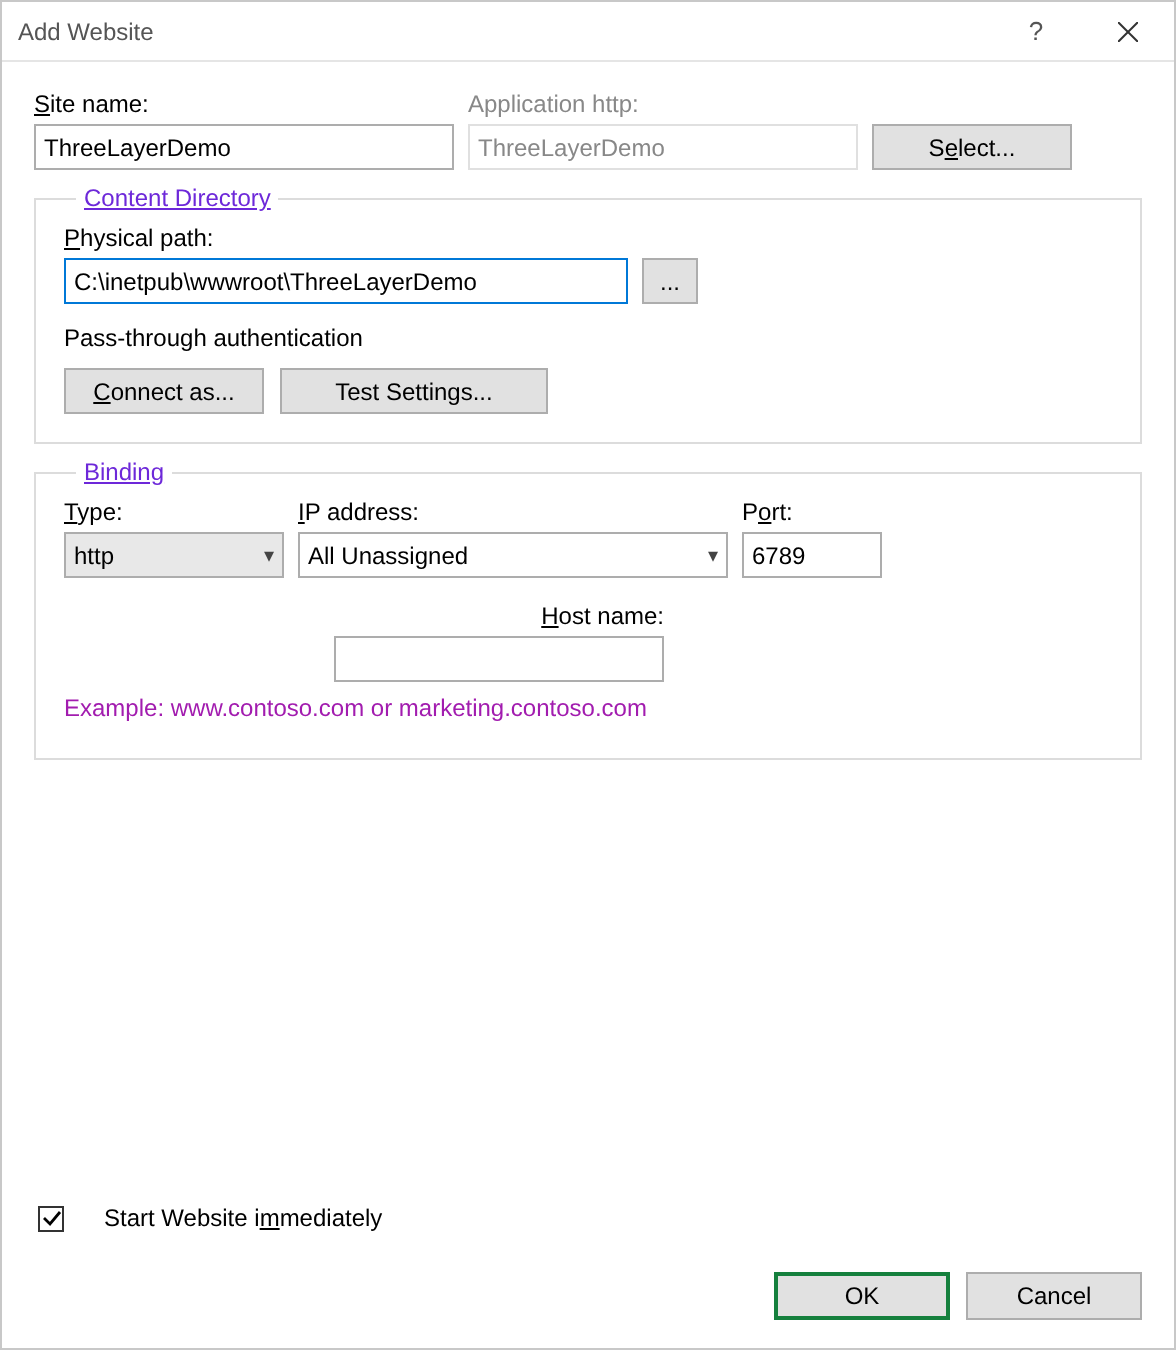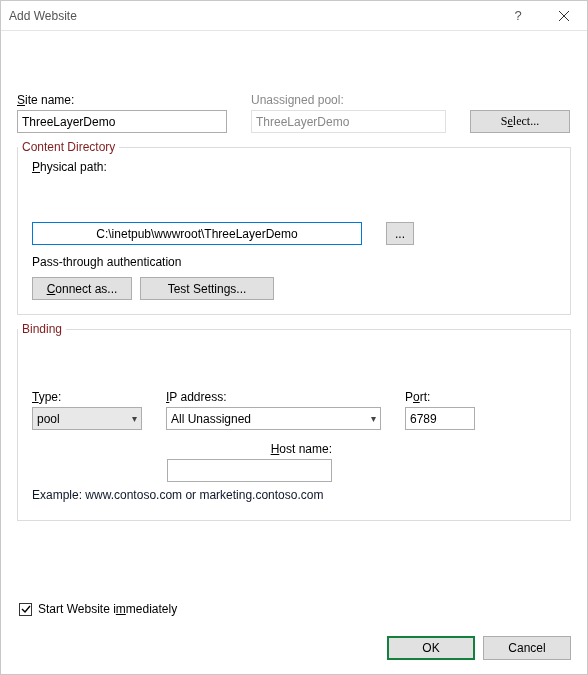--- a/index.html
+++ b/index.html
@@ -42,21 +42,21 @@
     font-size: 13px;
     cursor: default;
   }
   .titlebar-btn.close svg { width:10px; height:10px; }
   .content {
     flex: 1;
     padding: 14px 16px 0 16px;
     display: flex;
     flex-direction: column;
   }
-  .row { display: flex; gap: 24px; margin-top: 48px; }
+  .row { display: flex; gap: 7px; }
   .col { display: flex; flex-direction: column; }
   .label { margin-bottom: 3px; color:#000; }
   .label.disabled { color:#888; }
   .underline-letter { text-decoration: underline; }
   input[type=text] {
     height: 23px;
     padding: 2px 4px;
     border: 1px solid #adadad;
     font: inherit;
     background:#fff;
@@ -91,24 +91,25 @@
   }
   .groupbox {
     border: 1px solid #dcdcdc;
     margin-top: 14px;
     padding: 12px 14px 14px 14px;
     position: relative;
   }
   .grouptitle {
     position: absolute;
     top: -8px;
-    left: 0;
+    left: 20px;
     background: #fff;
     padding: 0 4px;
-    color:#7f1d1d;
+    color:#6d28d9;
+    text-decoration:underline;
   }
   .select {
     height:23px;
     border:1px solid #adadad;
     background:#e8e8e8;
     display:flex;
     align-items:center;
     padding: 0 4px;
     justify-content:space-between;
   }
@@ -120,21 +121,21 @@
     display:flex;
     align-items:center;
     padding: 0 4px;
     justify-content:space-between;
     text-align:center;
   }
   .combo .chev { font-size:10px; color:#444; }
   .checkbox-row {
     display:flex;
     align-items:center;
-    gap:6px;
+    gap:20px;
     padding: 6px 0 10px 2px;
   }
   .checkbox {
     width:13px;height:13px;
     border:1px solid #333;
     background:#fff;
     display:flex;
     align-items:center;
     justify-content:center;
     font-size:10px;
@@ -142,21 +143,21 @@
   }
   .footer {
     border-top: none;
     padding: 10px 16px 14px 16px;
     display:flex;
     justify-content:flex-end;
     gap:8px;
   }
   .footer .btn { width: 88px; height:24px; }
   .spacer-flex { flex:1; }
-  .example { margin-top:6px; color:#0f172a; }
+  .example { margin-top:6px; color:#a21caf; }
 </style>
 </head>
 <body>
 
 <div class="window">
 
   <div class="titlebar">
     <div class="titlebar-title">Add Website</div>
     <div class="titlebar-btn">?</div>
     <div class="titlebar-btn close">
@@ -168,51 +169,51 @@
   </div>
 
   <div class="content">
 
     <div class="row">
       <div class="col" style="width:210px;">
         <div class="label"><span class="underline-letter">S</span><span>ite name:</span></div>
         <input type="text" value="ThreeLayerDemo" style="">
       </div>
       <div class="col" style="width:195px;">
-        <div class="label disabled">Unassigned pool:</div>
+        <div class="label disabled">Application http:</div>
         <div class="grayfield">ThreeLayerDemo</div>
       </div>
-      <div class="col" style="justify-content:flex-end;font-family:Liberation Serif, serif;">
+      <div class="col" style="justify-content:flex-end;">
         <button class="btn wide">
             <span>S<span class="underline-letter">e</span>lect...</span>
           </button>
       </div>
     </div>
 
     <div class="groupbox">
       <div class="grouptitle">Content Directory</div>
       <div class="label"><span class="underline-letter">P</span>hysical path:</div>
       <div class="row" style="align-items:center;">
-        <input type="text" class="focused" style="width: 330px; text-align: center;" value="C:\inetpub\wwwroot\ThreeLayerDemo">
+        <input type="text" class="focused" style="width: 282px;" value="C:\inetpub\wwwroot\ThreeLayerDemo">
         <button class="btn square">...</button>
       </div>
       <div class="label" style="margin-top:10px;">Pass-through authentication</div>
       <div class="row" style="margin-top:8px; gap:8px;">
         <button class="btn wide"><span class="underline-letter">C</span>onnect as...</button>
         <button class="btn" style="width:134px;">Test Settin<span class="underline-letter">g</span>s...</button>
       </div>
     </div>
 
     <div class="groupbox" style="padding-bottom:18px;">
       <div class="grouptitle">Binding</div>
       <div class="row">
         <div class="col" style="width:110px;">
           <div class="label"><span class="underline-letter">T</span>ype:</div>
           <div class="select">
-            <span>pool</span>
+            <span>http</span>
             <span class="chev">▾</span>
           </div>
         </div>
         <div class="col" style="width:215px;">
           <div class="label"><span class="underline-letter">I</span>P address:</div>
           <div class="combo">
             <span>All Unassigned</span>
             <span class="chev">▾</span>
           </div>
         </div>

